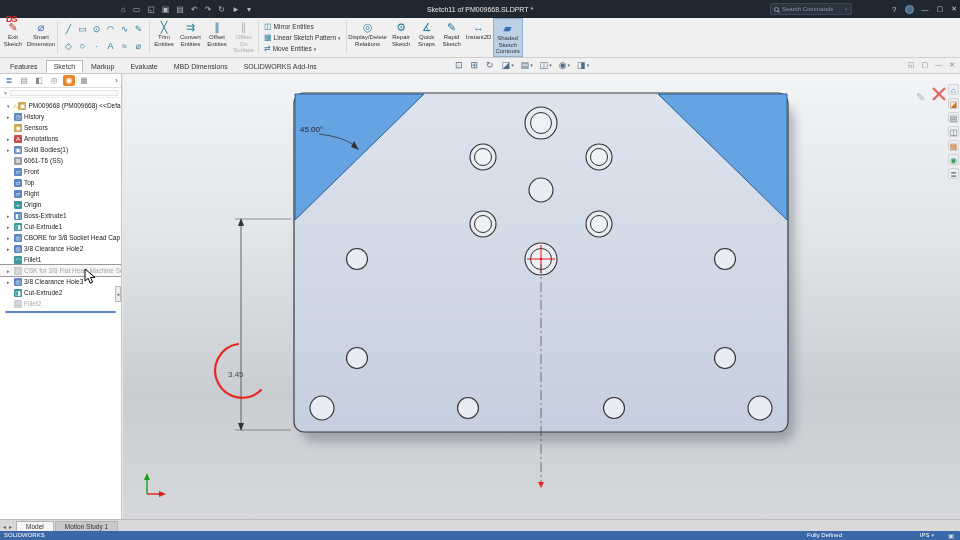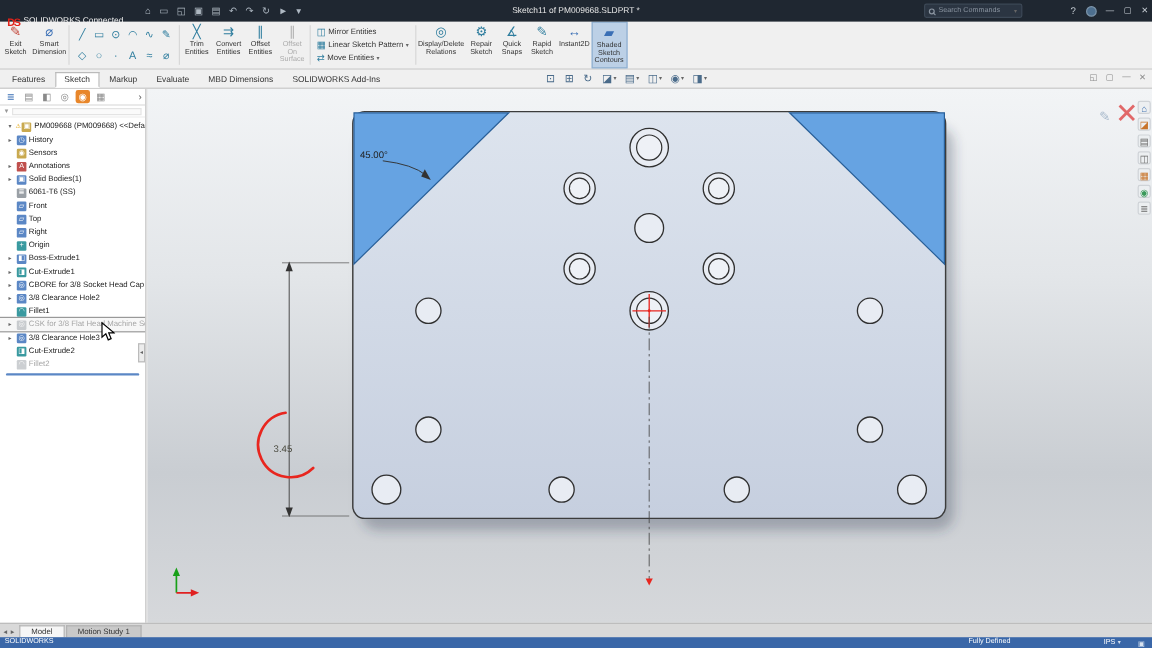--- a/index.html
+++ b/index.html
@@ -2,21 +2,21 @@
 <html><head>
 <meta charset="utf-8">
 <style>
   * { margin:0; padding:0; box-sizing:border-box; }
   html,body { width:960px; height:540px; overflow:hidden; }
   body { font-family:"Liberation Sans", sans-serif; position:relative; background:#e8e8e8; }
   .stage { position:absolute; inset:0; width:960px; height:540px; }
 
   
   .titlebar { position:absolute; top:0; left:0; right:0; height:18px; background:#1f2731; display:flex; align-items:center; color:#d8dde2; z-index:50; }
-  .logo { display:flex; align-items:flex-start; gap:3px; padding:0 6px;margin-top:20px; }
+  .logo { display:flex; align-items:flex-end; gap:3px; padding:0 6px;margin-top:20px; }
   .logo-mark { color:#e2231a; font-weight:bold; font-size:9px; letter-spacing:-1px; }
   .app-name { font-size:7px; color:#f0f0f0; white-space:nowrap; }
   .menu-icons { display:flex; gap:7px; font-size:8px; color:#aeb8c2; margin-left:12px; }
   .menu-icons span { cursor:default; }
   .doc-title { position:absolute; left:50%; transform:translateX(-50%); font-size:7px; color:#e8e8e8; white-space:nowrap; }
   .search { position:absolute; right:108px; top:3px; width:82px; height:12px; background:#2b3542; border:1px solid #3c4856; border-radius:2px; display:flex; align-items:center; gap:3px; padding:0 3px; }
   .mag { width:5px; height:5px; border:1px solid #8a94a0; border-radius:50%; position:relative; flex:none; }
   .mag::after { content:""; position:absolute; width:3px; height:1px; background:#8a94a0; transform:rotate(45deg); right:-2px; bottom:-1px; }
   .search input { background:transparent; border:none; outline:none; font-size:6px; color:#9aa4b0; width:60px; font-family:"Liberation Sans",sans-serif; }
   .search input::placeholder { color:#8a94a0; }

